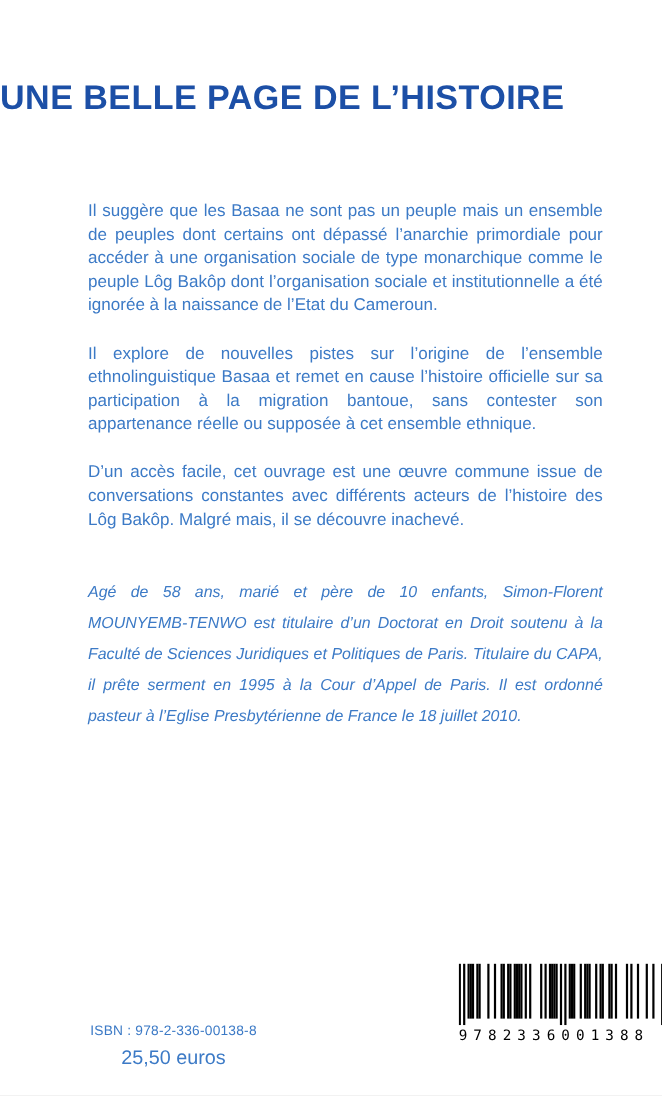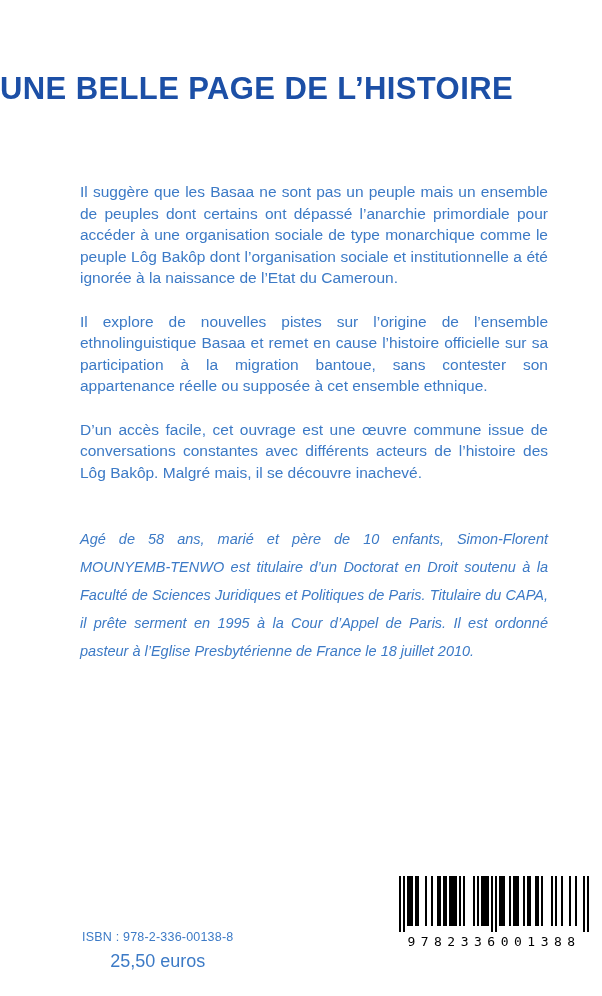--- a/index.html
+++ b/index.html
@@ -52,21 +52,21 @@
   }
   .price{
     margin-top:7px;
     font-size:18px;
     text-align:center;
   }
   .barcode-block{
     position:absolute;
     right:13px;
     top:876px;
-    width:190px;
+    width:172px;
     text-align:center;
     background:#ffffff;
   }
   .bars svg{display:block;}
   .barcode-number{
     margin-top:2px;
     color:#000000;
     font-size:13px;
     letter-spacing:5.5px;
     font-family:"DejaVu Sans Mono","Liberation Mono",monospace;

